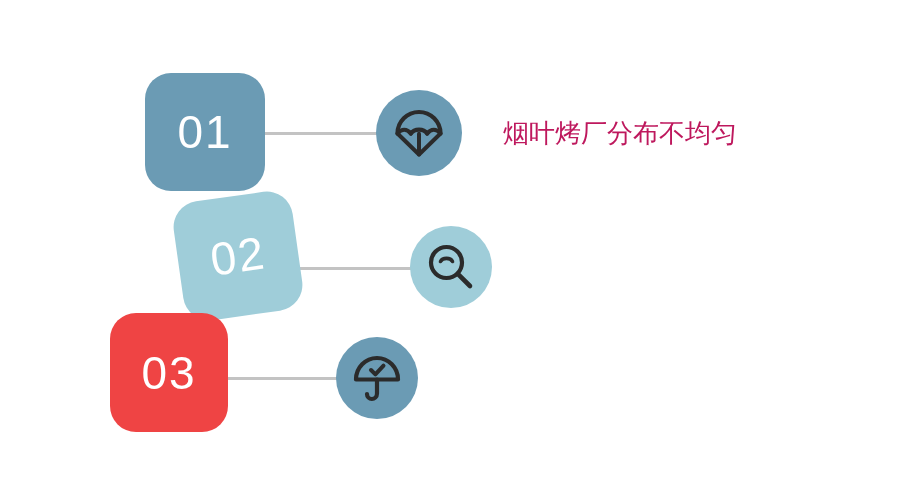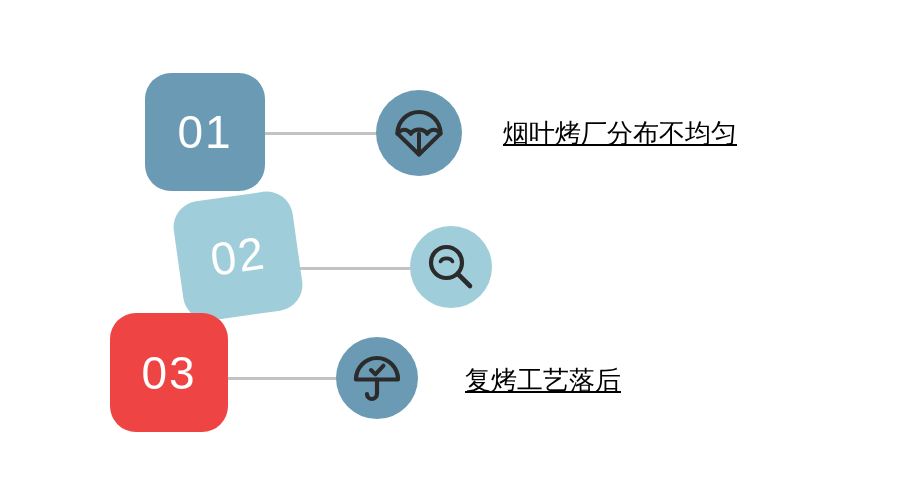--- a/index.html
+++ b/index.html
@@ -89,26 +89,25 @@
     width: 82px; height: 82px;
     background: #6b9bb4;
   }
   .icon-circle svg {
     display: block;
   }
 
   
   .desc {
     position: absolute;
-    color: #000000;
+    color: #be185d;
     font-size: 26px;
     line-height: 1.2;
     white-space: nowrap;
     font-family: "Liberation Sans", "DejaVu Sans", sans-serif;
-    text-decoration: underline;
   }
   .desc-1 { left: 503px; top: 118px; }
   .desc-2 { left: 521px; top: 247px; }
   .desc-3 { left: 465px; top: 365px; }
 
   
   .watermark {
     position: absolute;
     left: 789px;
     top: 443px;
@@ -184,19 +183,18 @@
   </div>
   <div class="icon-circle circle-3">
     <span>
       <svg width="50" height="50" viewBox="0 0 50 50" fill="none">
         <path d="M4 26.5 C4 14.6 13.4 5 25 5 C36.6 5 46 14.6 46 26.5 Z" stroke="#2b2b2b" stroke-width="4.2" stroke-linejoin="round" fill="none"></path>
         <path d="M25 26.5 L25 40.5 C25 44 22.3 46 19.8 46 C17.3 46 15 44 15 41" stroke="#2b2b2b" stroke-width="4.2" stroke-linecap="round" fill="none"></path>
         <path d="M19 17 L23.4 21.4 L31.5 12.6" stroke="#2b2b2b" stroke-width="4" stroke-linecap="round" stroke-linejoin="round" fill="none"></path>
       </svg>
     </span>
   </div>
-  <div class="desc desc-3">复烤工艺落后</div>
 
   <div class="watermark">
     <div class="wm-url">www.fanpusoft.com</div>
   </div>
 
 </div>
 
 </body></html>

